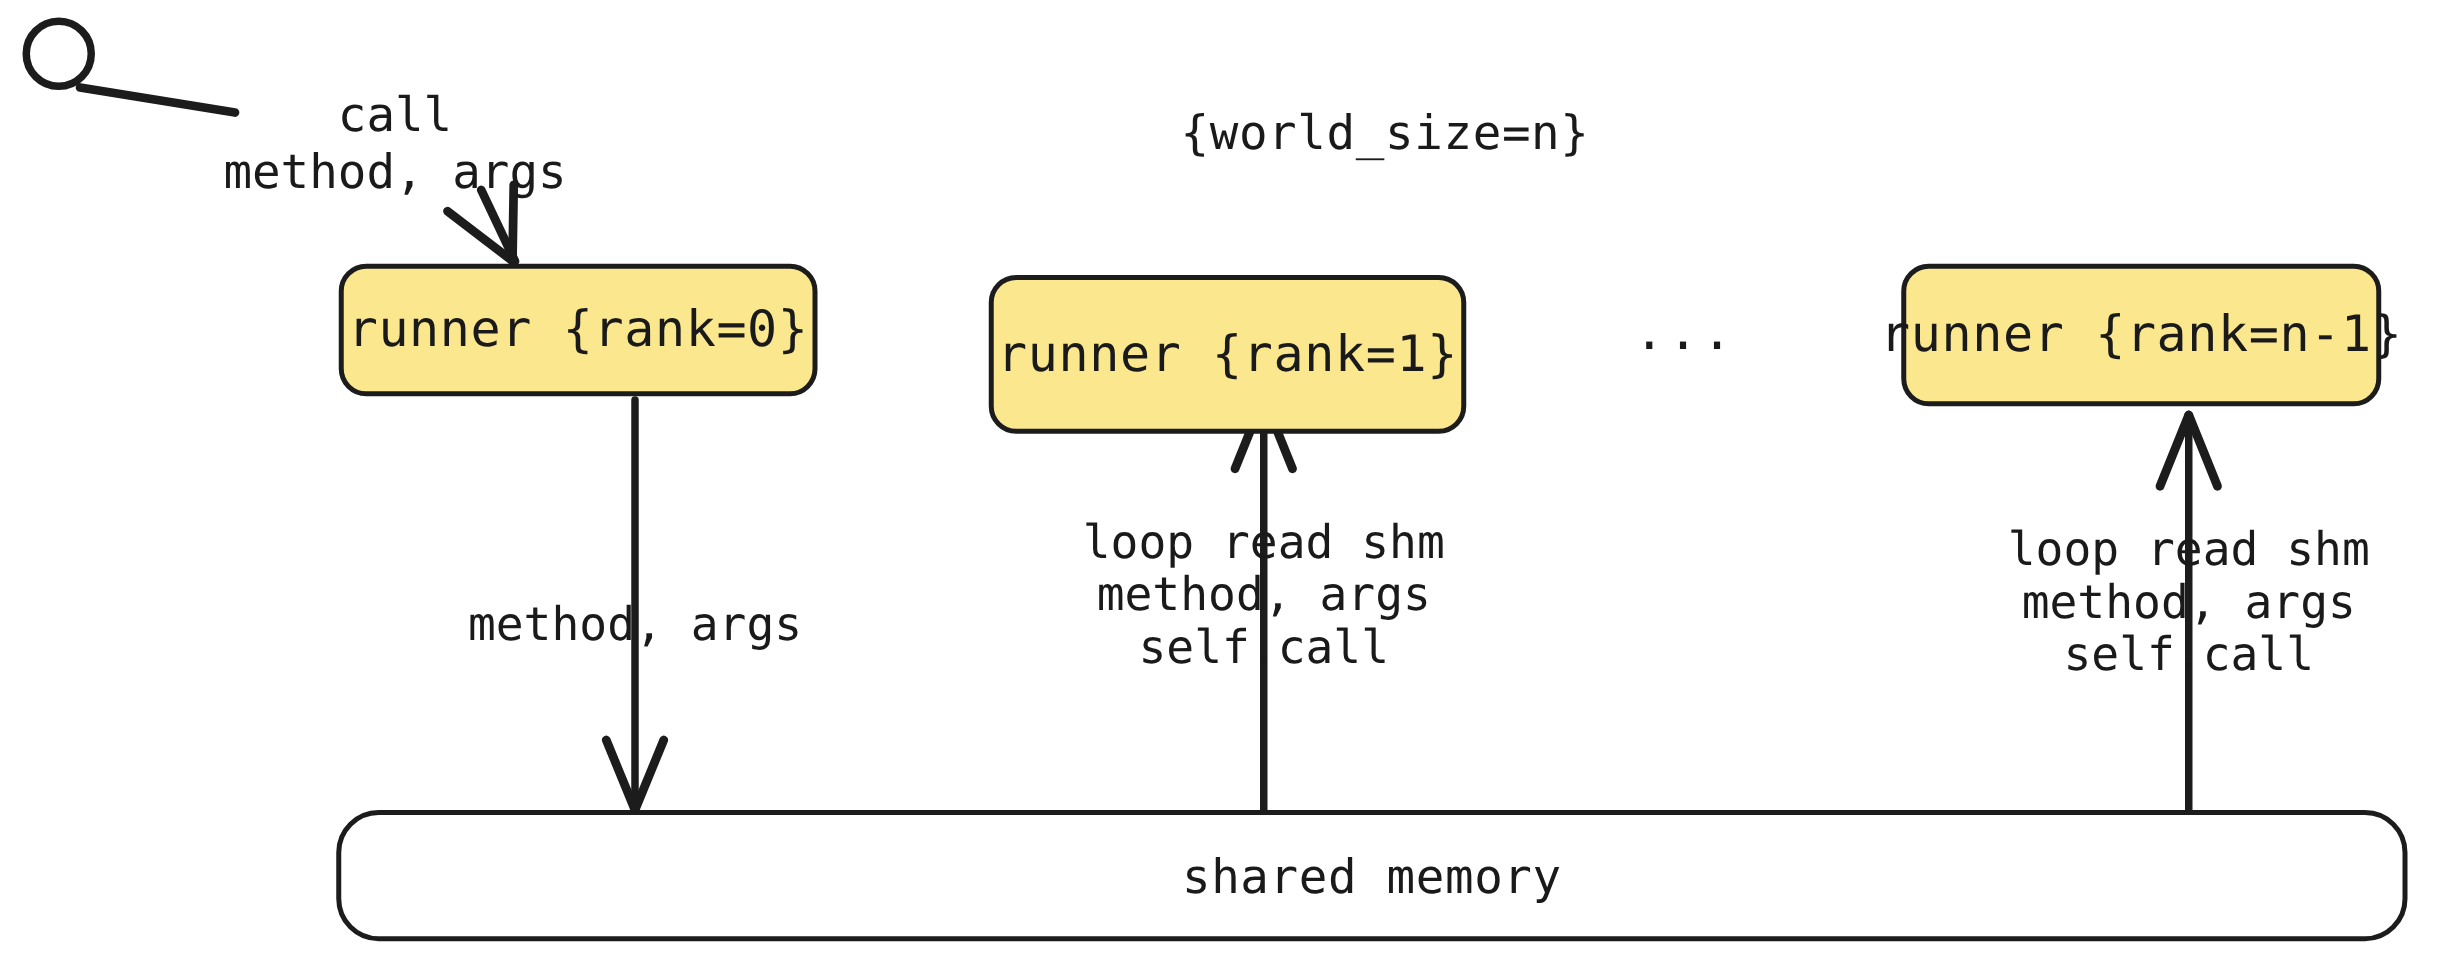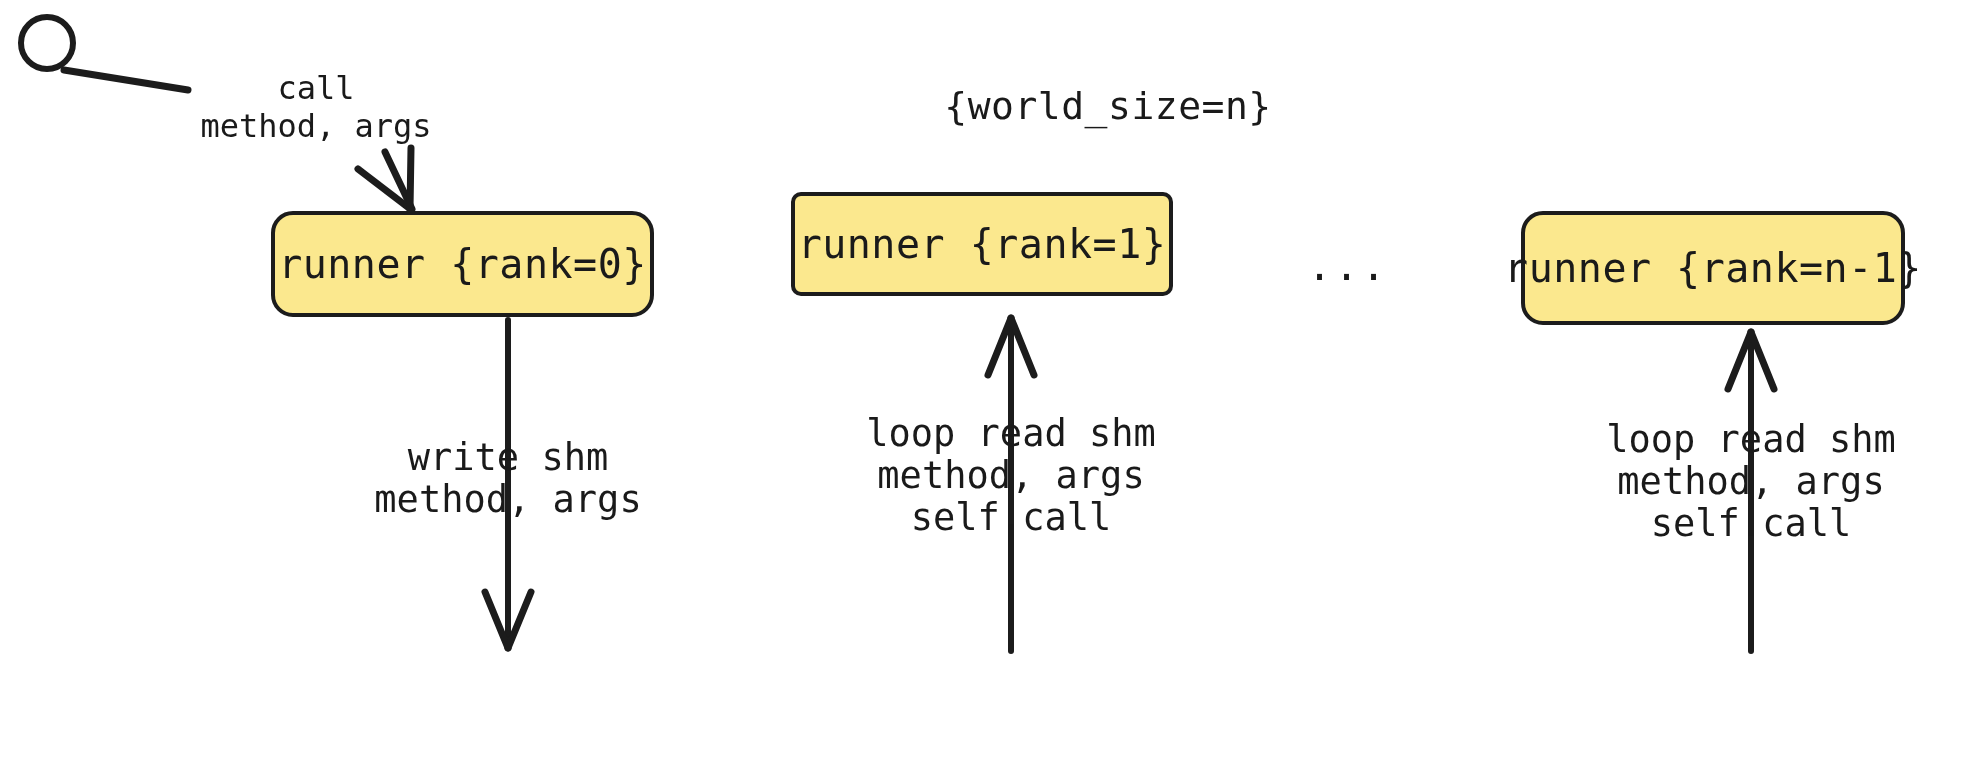--- a/index.html
+++ b/index.html
@@ -102,38 +102,41 @@
     </g>
 
     <g>
       <line x1="1751" y1="651" x2="1751" y2="335" stroke="#1c1c1c" stroke-width="6" stroke-linecap="round"></line>
       <line x1="1751" y1="332" x2="1728" y2="389" stroke="#1c1c1c" stroke-width="7" stroke-linecap="round"></line>
       <line x1="1751" y1="332" x2="1774" y2="389" stroke="#1c1c1c" stroke-width="7" stroke-linecap="round"></line>
     </g>
 
   </svg>
 
-  <div class="plain-label" style="left:316px; top:70px; font-size:32px; line-height:1.18; text-align:center;"><span>call</span><br><span>method, args</span></div>
+  <div class="plain-label" style="left:316px; top:70px; font-size:38px; line-height:1.18; text-align:center;"><span>call</span><br><span>method, args</span></div>
 
   <div class="plain-label" id="world-size-label" style="left:1108px; top:48px;margin-top:36px;">{world_size=n}</div>
 
   <div class="node-box runner-box" style="left:271px; top:211px; width:383px; height:106px;">
     <span>runner {rank=0}</span>
   </div>
 
-  <div class="node-box runner-box" style="left:791px; top:192px; width:382px; height:104px;border-radius:10px;">
+  <div class="node-box runner-box" style="left:791px; top:220px; width:382px; height:127px;">
     <span>runner {rank=1}</span>
   </div>
 
   <div class="node-box runner-box" style="left:1521px; top:211px; width:384px; height:114px;">
     <span>runner {rank=n-1}</span>
   </div>
 
   <div class="plain-label" id="ellipsis-label" style="left:1348px; top:243px;">...</div>
 
-  <div class="edge-label" style="left:508px; top:437px;"><span>write shm</span><br><span>method, args</span></div>
+  <div class="edge-label" style="left:508px; top:437px;"><br><span>method, args</span></div>
 
   <div class="edge-label" style="left:1011px; top:413px;"><span>loop read shm</span><br><span>method, args</span><br><span>self.call</span></div>
 
   <div class="edge-label" style="left:1751px; top:419px;"><span>loop read shm</span><br><span>method, args</span><br><span>self.call</span></div>
 
+  <div class="node-box shm-box" style="left:269px; top:648px; width:1657px; height:105px;">
+    <span>shared memory</span>
+  </div>
 
 </div>
 
 </body></html>

